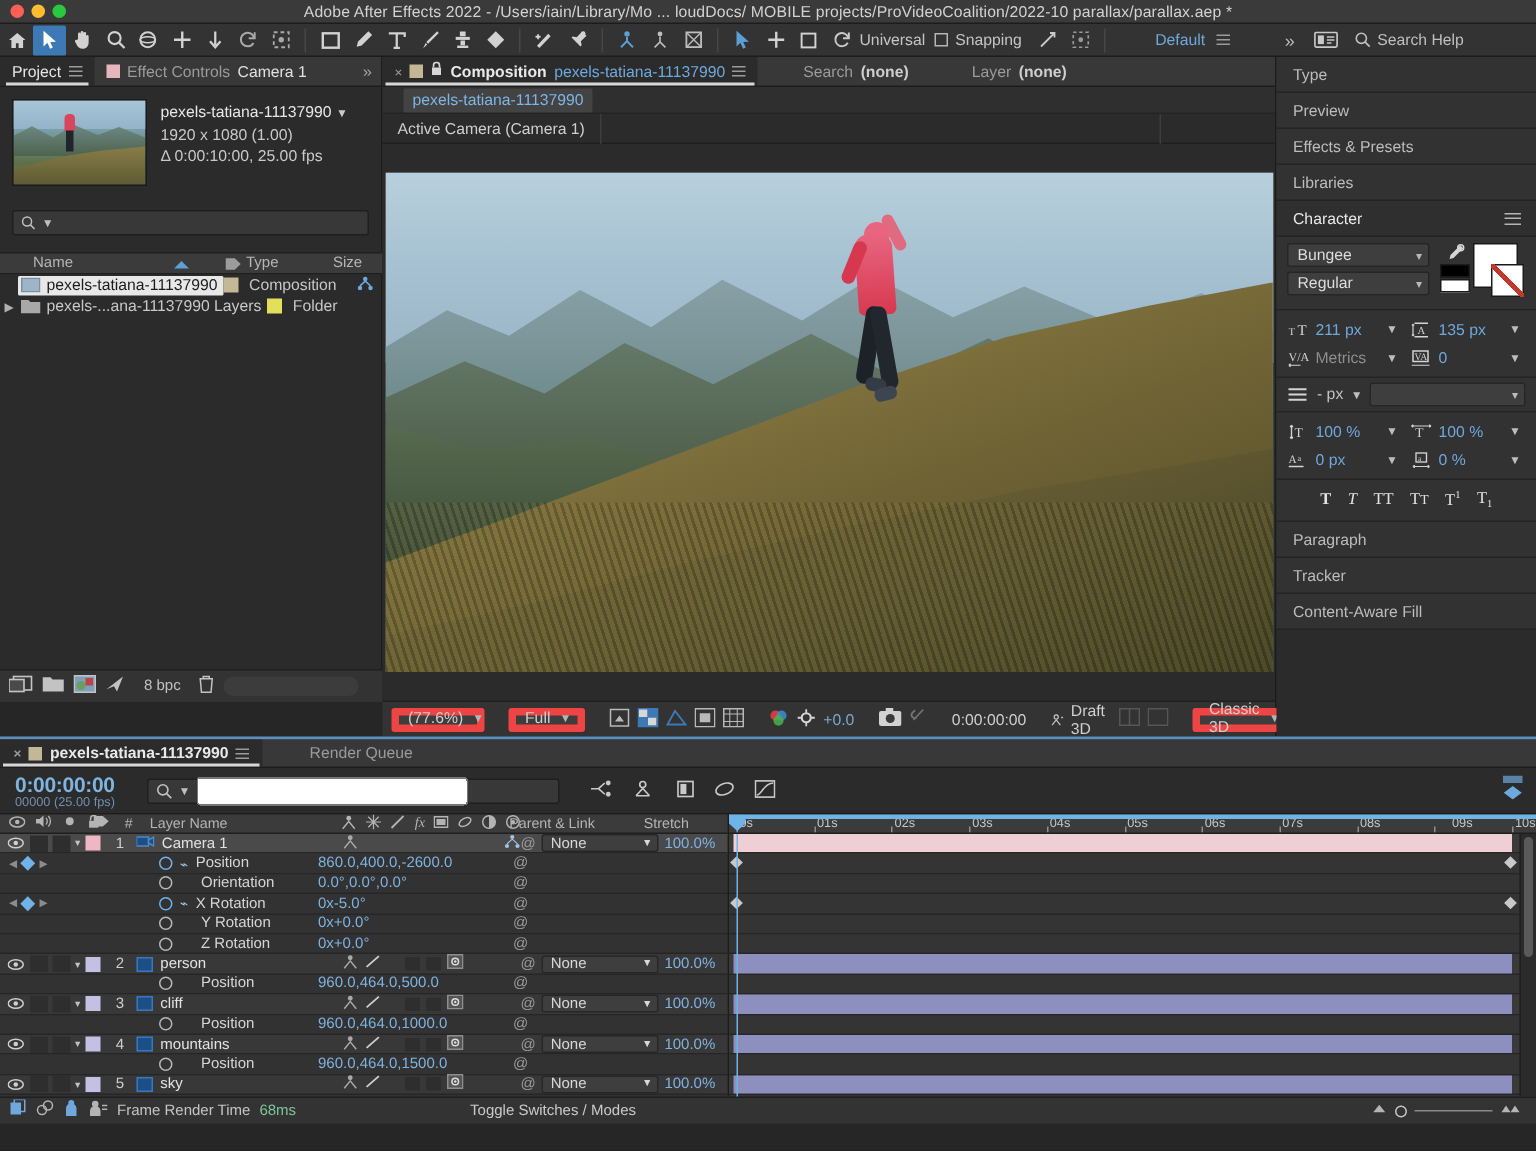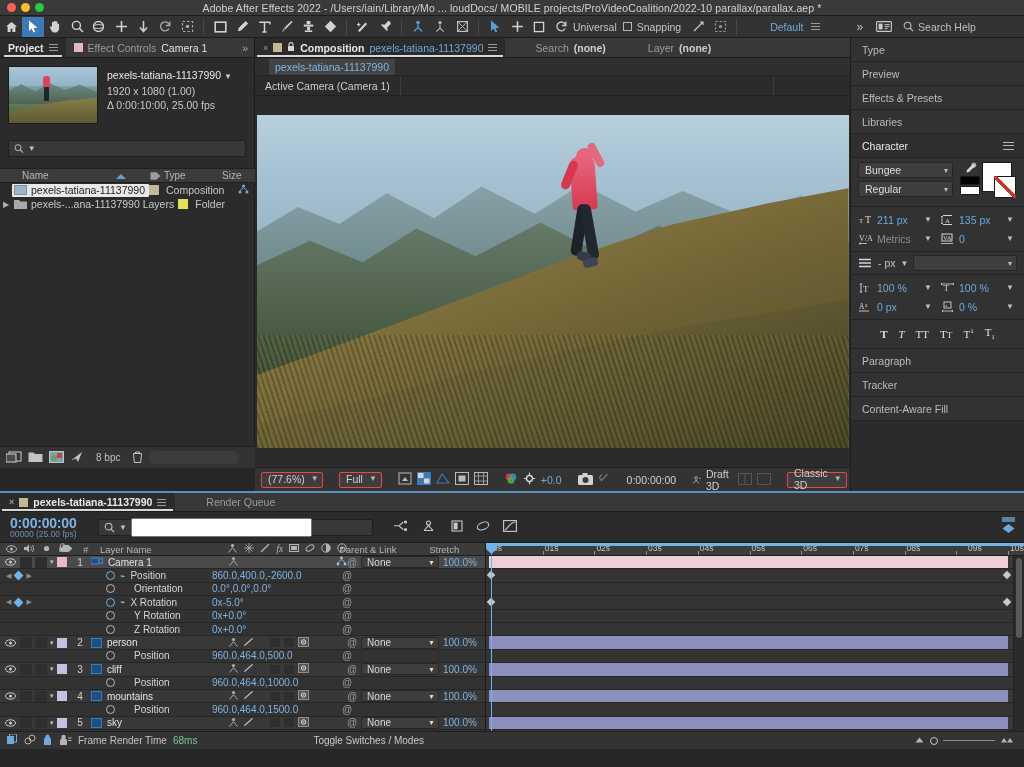--- a/index.html
+++ b/index.html
@@ -61,21 +61,21 @@
     background: #2b2b2b; border-right: 1px solid #1c1c1c;
   }
   .panel-tabs {
     height: 20px; background: #383838; display: flex; align-items: stretch;
     border-bottom: 1px solid #1c1c1c; position: relative;
   }
   .ptab {
     display: flex; align-items: center; gap: 5px; padding: 0 8px;
     font-size: 10.5px; color: #9b9b9b; position: relative;
   }
-  .ptab.active { color: #e6e6e6; background: #2b2b2b; font-weight: bold; }
+  .ptab.active { color: #e6e6e6; background: #2b2b2b; font-weight: normal; }
   .ptab.active:after {
     content: ""; position: absolute; left: 4px; right: 4px; bottom: 0; height: 2px; background: #d7d7d7;
   }
   .ham { display: inline-block; width: 9px; }
   .ham i { display: block; height: 1px; background: #9b9b9b; margin: 2px 0; }
   .chev-dbl { margin-left: auto; padding: 0 6px; color: #a5a5a5; font-size: 11px; display:flex; align-items:center;}
   .thumb-row { display: flex; padding: 8px 6px 4px 8px; gap: 9px; }
   .thumb {
     width: 90px; height: 58px; border: 1px solid #1b1b1b; position: relative; overflow: hidden;
     background: linear-gradient(180deg,#8fb3c9 0%,#7fa3bb 30%,#6b8a6a 55%,#5c6e4a 75%,#7a7b52 100%);
@@ -178,21 +178,21 @@
   .person .legL { position:absolute; left: 10px; top: 66px; width: 11px; height: 52px; background: #1d2128; border-radius: 5px; transform: rotate(9deg);}
   .person .legR { position:absolute; left: 20px; top: 66px; width: 11px; height: 56px; background: #22272e; border-radius: 5px; transform: rotate(-10deg);}
   .person .shoeL { position:absolute; left: 13px; top: 114px; width: 14px; height: 9px; background: #343b45; border-radius: 4px; transform: rotate(12deg);}
   .person .shoeR { position:absolute; left: 19px; top: 120px; width: 15px; height: 9px; background: #3d4550; border-radius: 4px; transform: rotate(-14deg);}
 
   .comp-bottombar {
     position:absolute; left:0; bottom:0; width: 100%; height: 24px; background:#333333;
     border-top:1px solid #1f1f1f; display:flex; align-items:center; gap: 5px; padding: 0 6px; font-size:10.5px;
   }
   .sel-box {
-    height: 16px; background:#3d3d3d; border:1px solid #ef4444; border-radius:2px; display:flex; align-items:center;
+    height: 16px; background:#3d3d3d; border:5px solid #ef4444; border-radius:2px; display:flex; align-items:center;
     padding: 0 4px 2px 6px; color:#cfcfcf; gap: 6px;
   }
   .sel-box .cv { font-size:8px; color:#b4b4b4; }
   .vsep { width:1px; height:15px; background:#474747; margin:0 3px;}
   .tcode { color:#cfcfcf; }
   .plus00 { color:#7ba8d0; }
   .draft3d { display:flex; align-items:center; gap:4px; color:#cfcfcf;}
 
   
   .right-dock { position:absolute; right: 0; top: 38px; width: 173px; height: 453px; background:#2b2b2b; }

